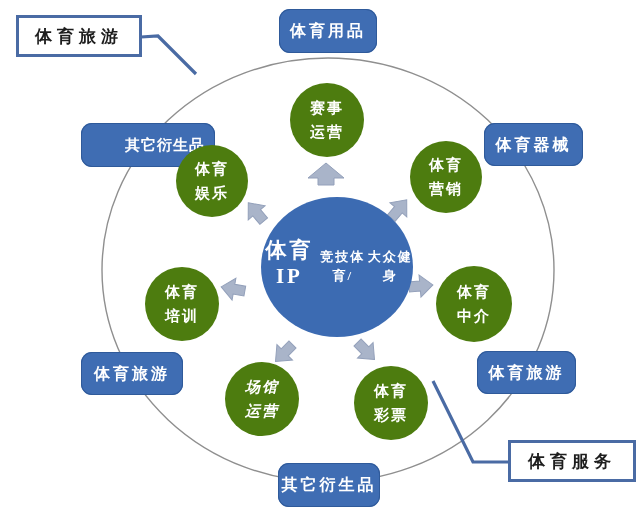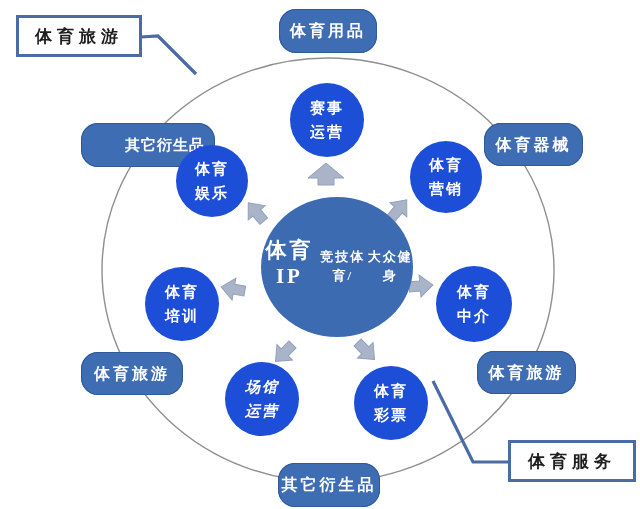--- a/index.html
+++ b/index.html
@@ -4,29 +4,29 @@
 <style>
   html,body{margin:0;padding:0;background:#ffffff;}
   .stage{
     position:relative;width:640px;height:509px;background:#ffffff;overflow:hidden;
     font-family:"Liberation Serif","DejaVu Serif",serif;
   }
   .overlay{position:absolute;left:0;top:0;width:640px;height:509px;}
   
   .ringlabel{
     position:absolute;display:flex;align-items:center;justify-content:center;
-    background:#3f6db3;color:#ffffff;border-radius:17px;
+    background:#3f6db3;color:#ffffff;border-radius:11px;
     font-size:16px;font-weight:bold;letter-spacing:3px;
     box-shadow:inset 0 0 0 1px #2f5a9a;text-align:center;line-height:1.1;
   }
   .ringlabel.tight{letter-spacing:1px;font-size:15px;padding-left:34px;}
   
   .node{
     position:absolute;display:flex;flex-direction:column;align-items:center;justify-content:center;
-    background:#1d4ed8;color:#ffffff;border-radius:50%;
+    background:#4d7c0f;color:#ffffff;border-radius:50%;
     font-size:15px;font-weight:bold;letter-spacing:2px;line-height:1.6;text-align:center;
   }
   
   .center-node{
     position:absolute;left:261px;top:197px;width:152px;height:140px;border-radius:50%;
     background:#3c6bb2;color:#ffffff;display:flex;flex-direction:row;
     align-items:center;justify-content:center;text-align:center;font-weight:bold;
   }
   .center-node .l1{font-size:21px;letter-spacing:3px;margin-bottom:10px;}
   .center-node .l2{font-size:13px;letter-spacing:2px;line-height:1.45;}

